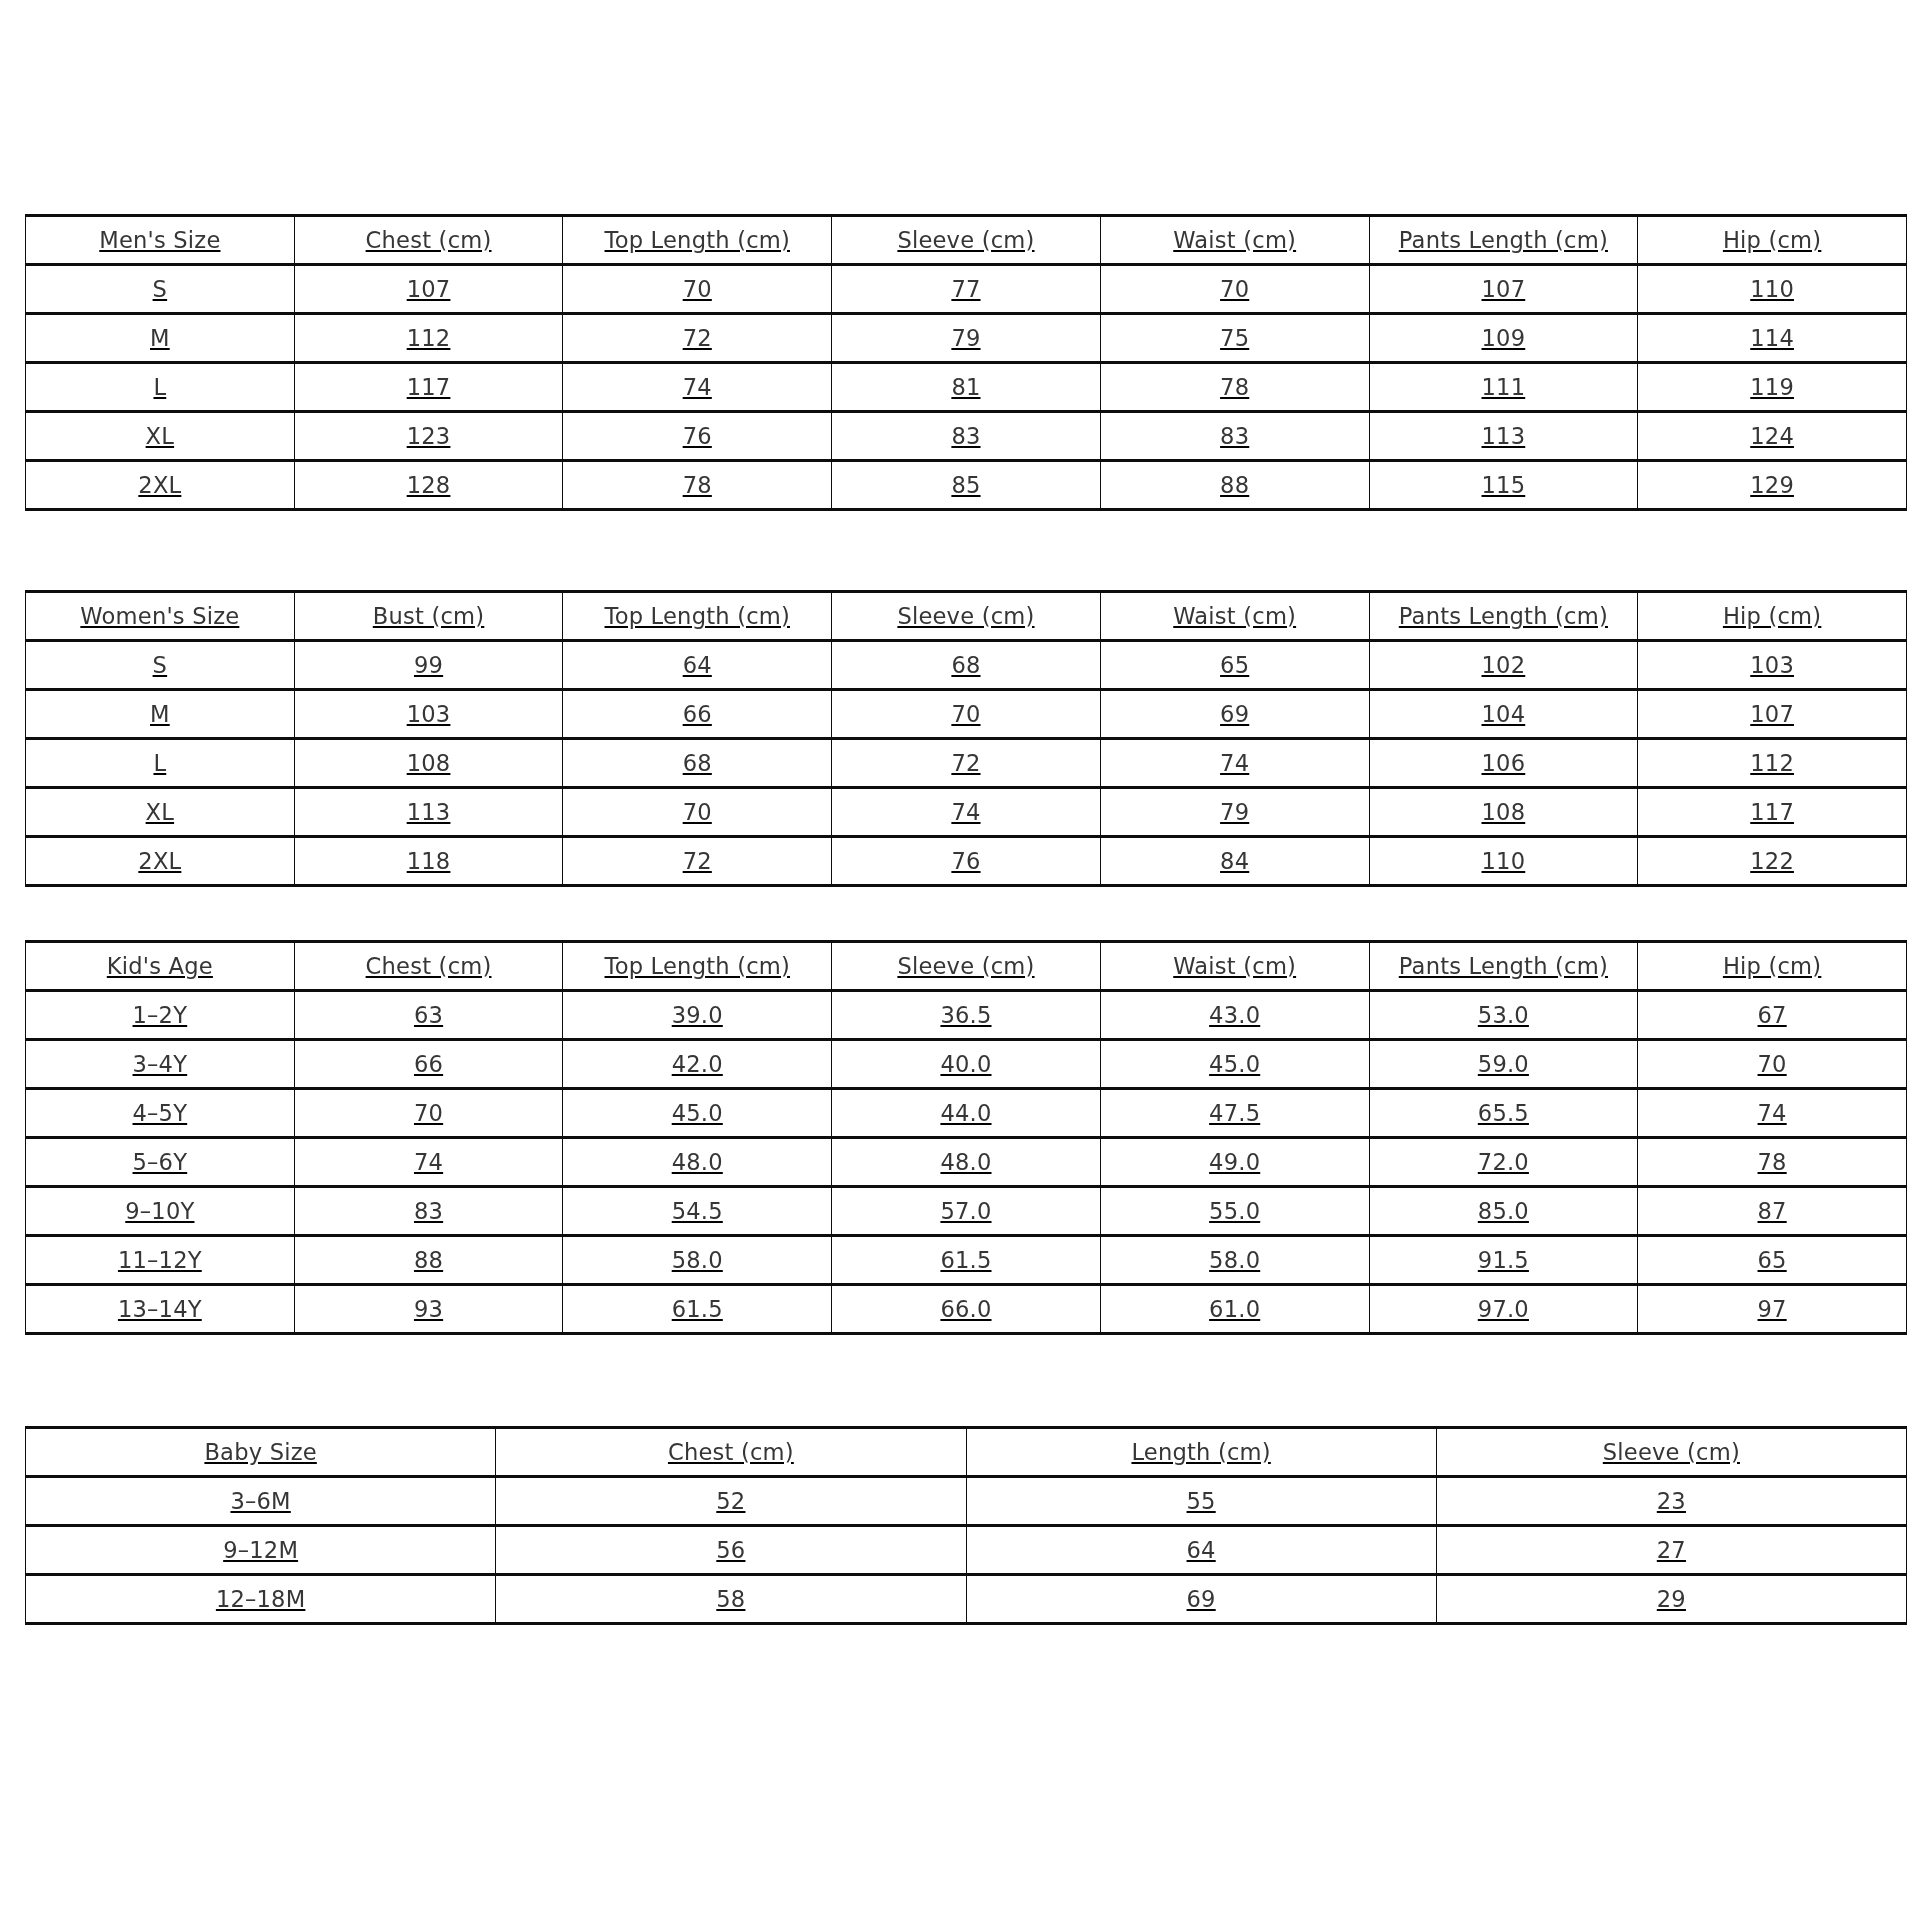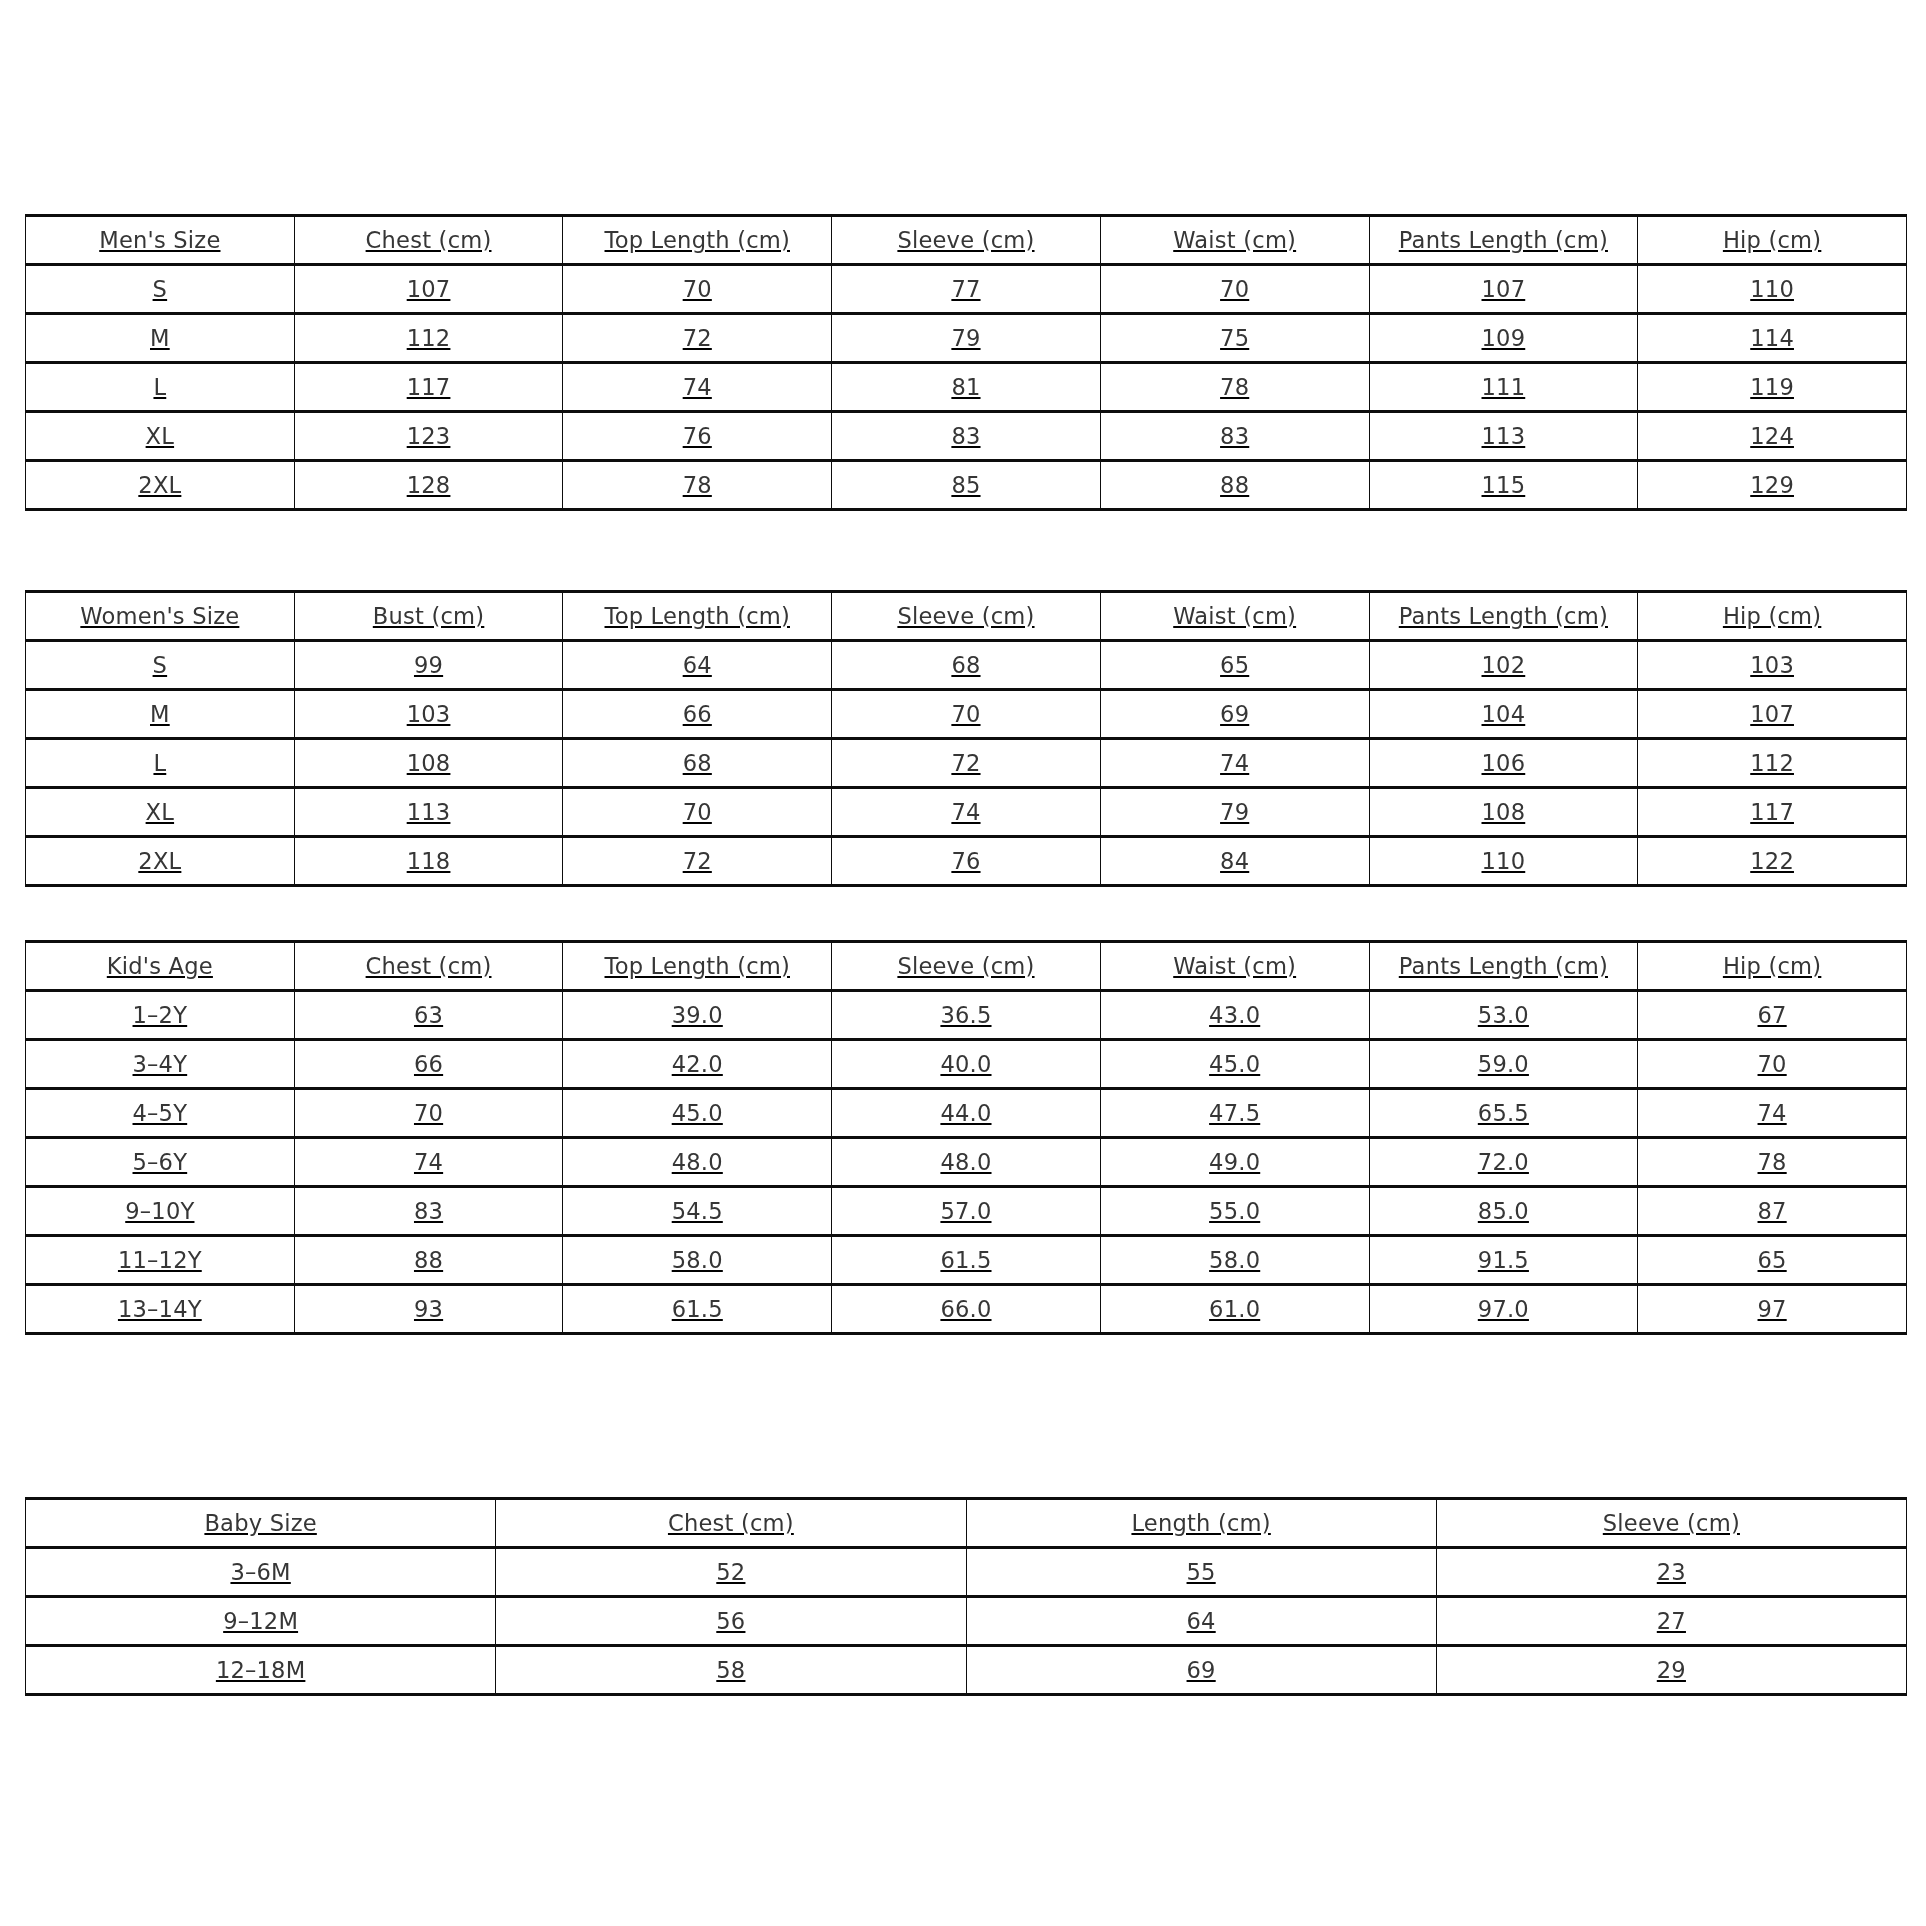--- a/index.html
+++ b/index.html
@@ -18,21 +18,21 @@
     inset: 0;
   }
   section.chart {
     position: absolute;
     left: 25px;
     width: 1882px;
   }
   #table-0 { top: 214px;  }
   #table-1 { top: 590px; }
   #table-2 { top: 940px; }
-  #table-3 { top: 1497px; }
+  #table-3 { top: 1426px; }
 
   table.size-table {
     border-collapse: collapse;
     table-layout: fixed;
     width: 100%;
     text-decoration: underline;
   }
   table.size-table tr {
     height: 49px;
   }

